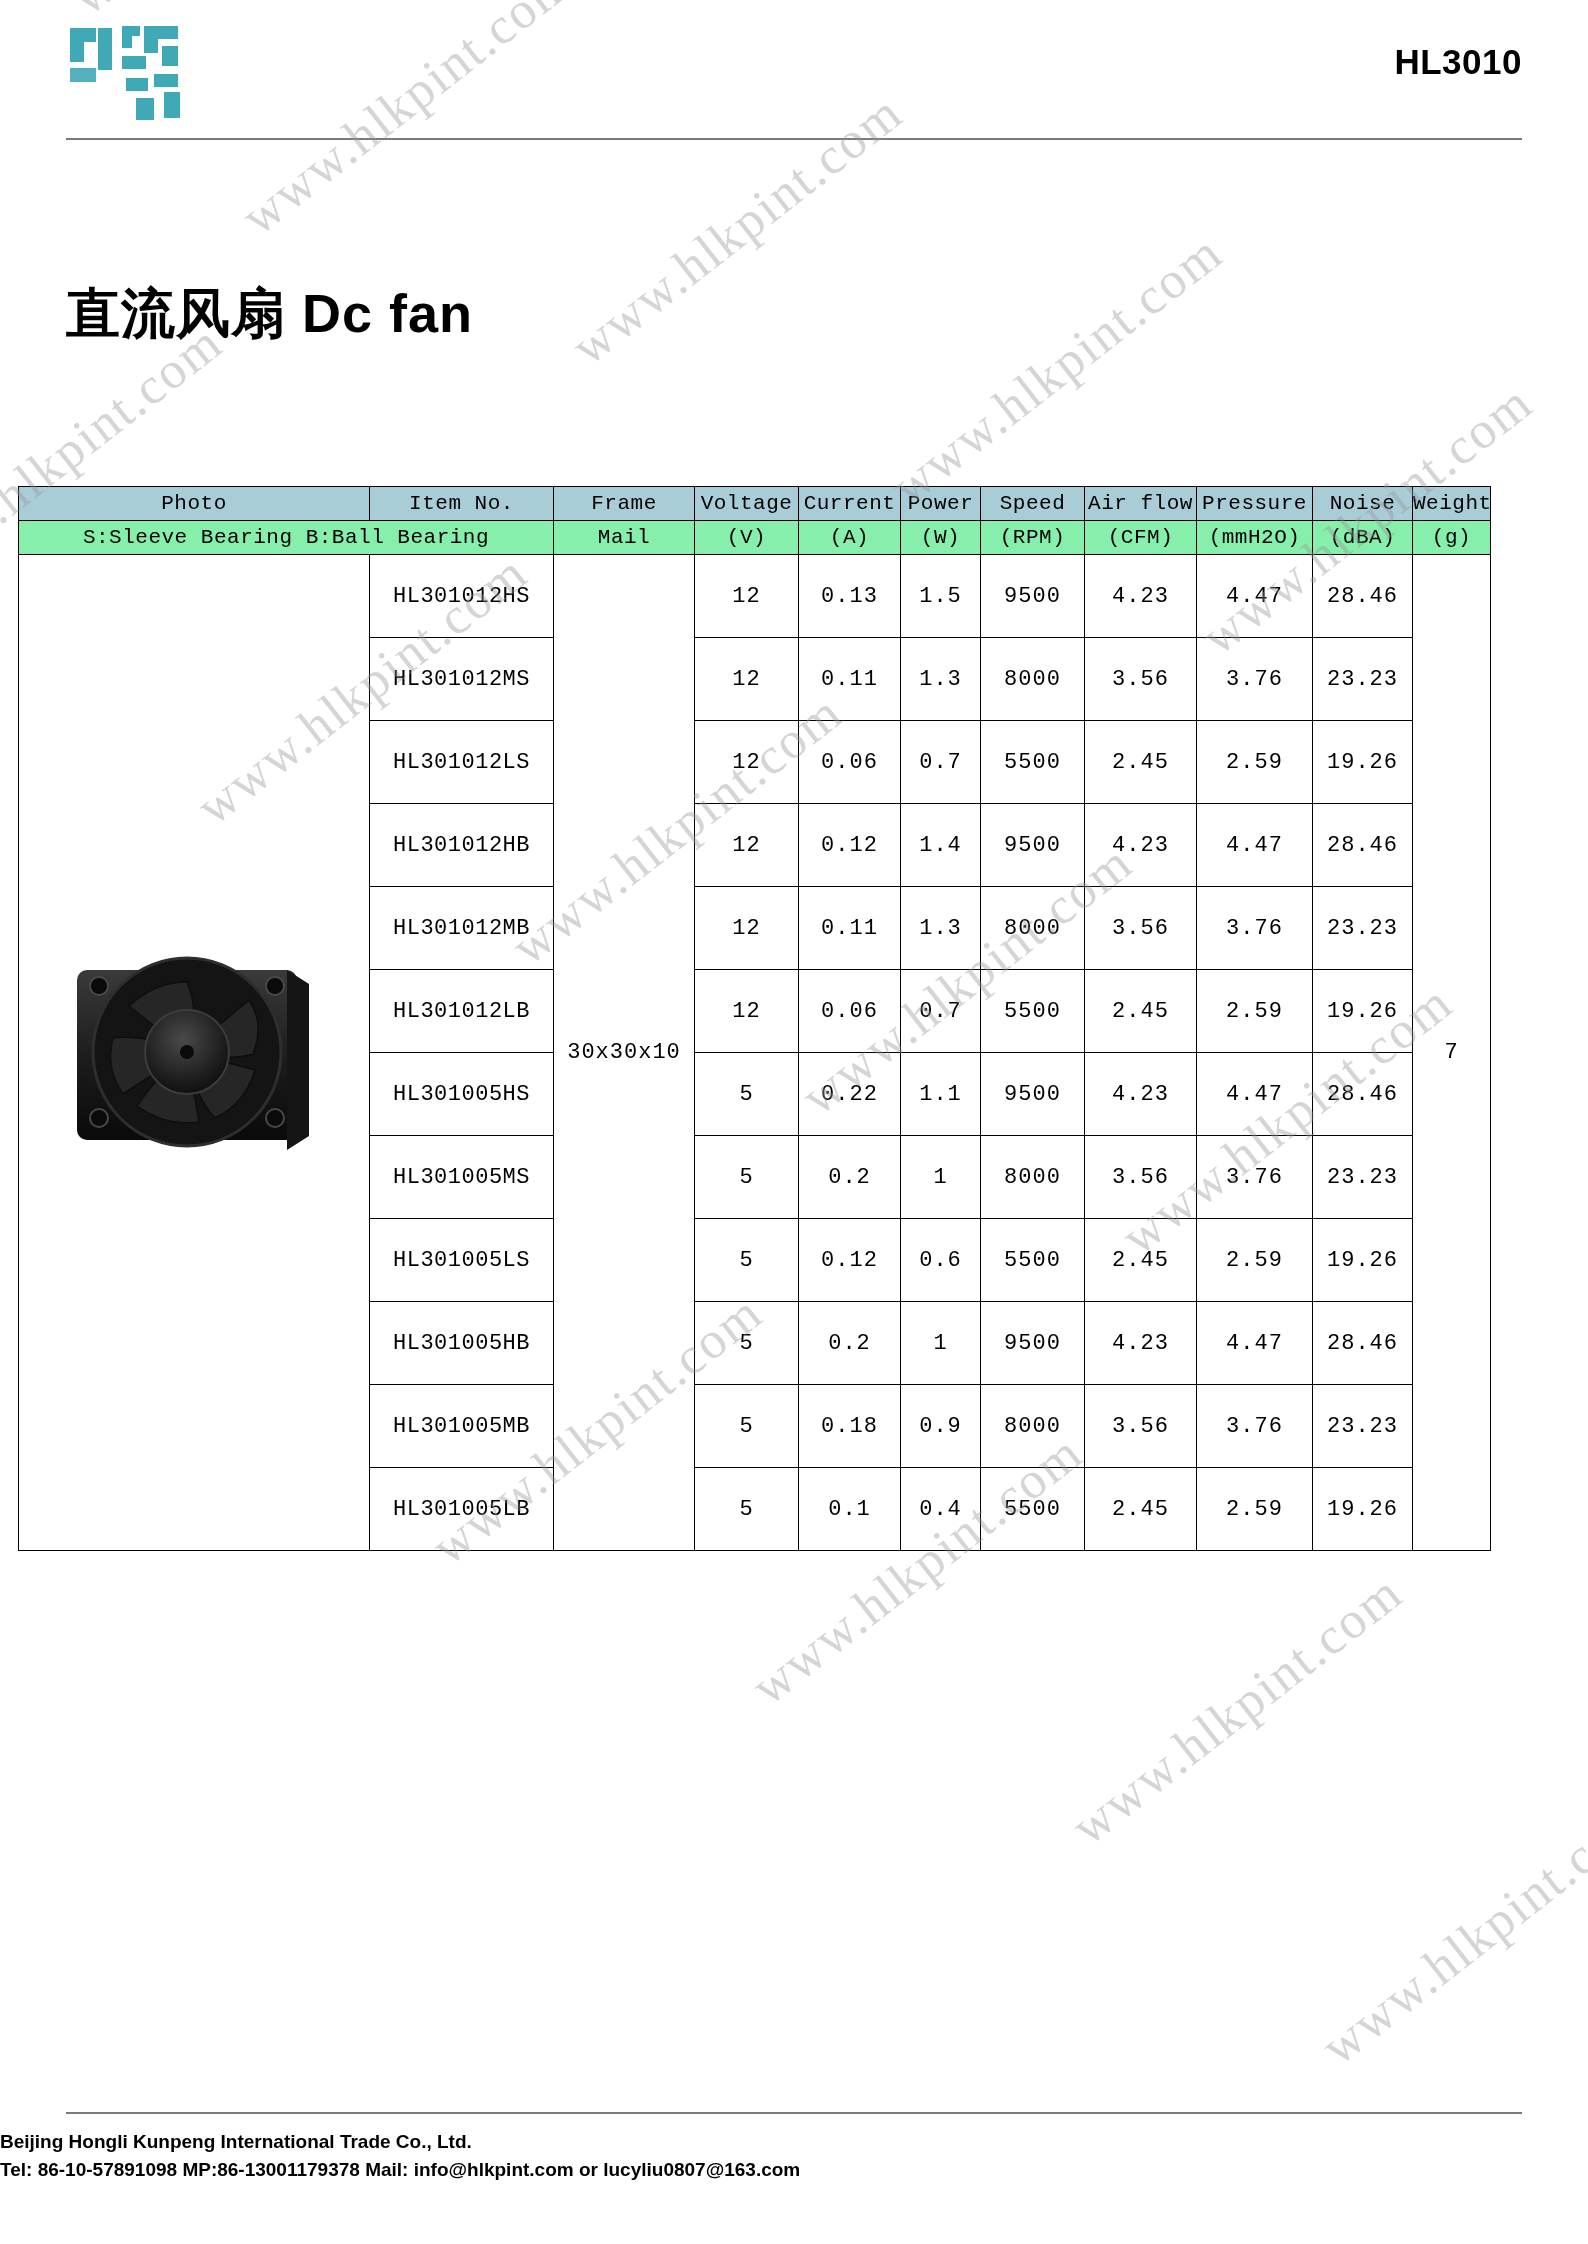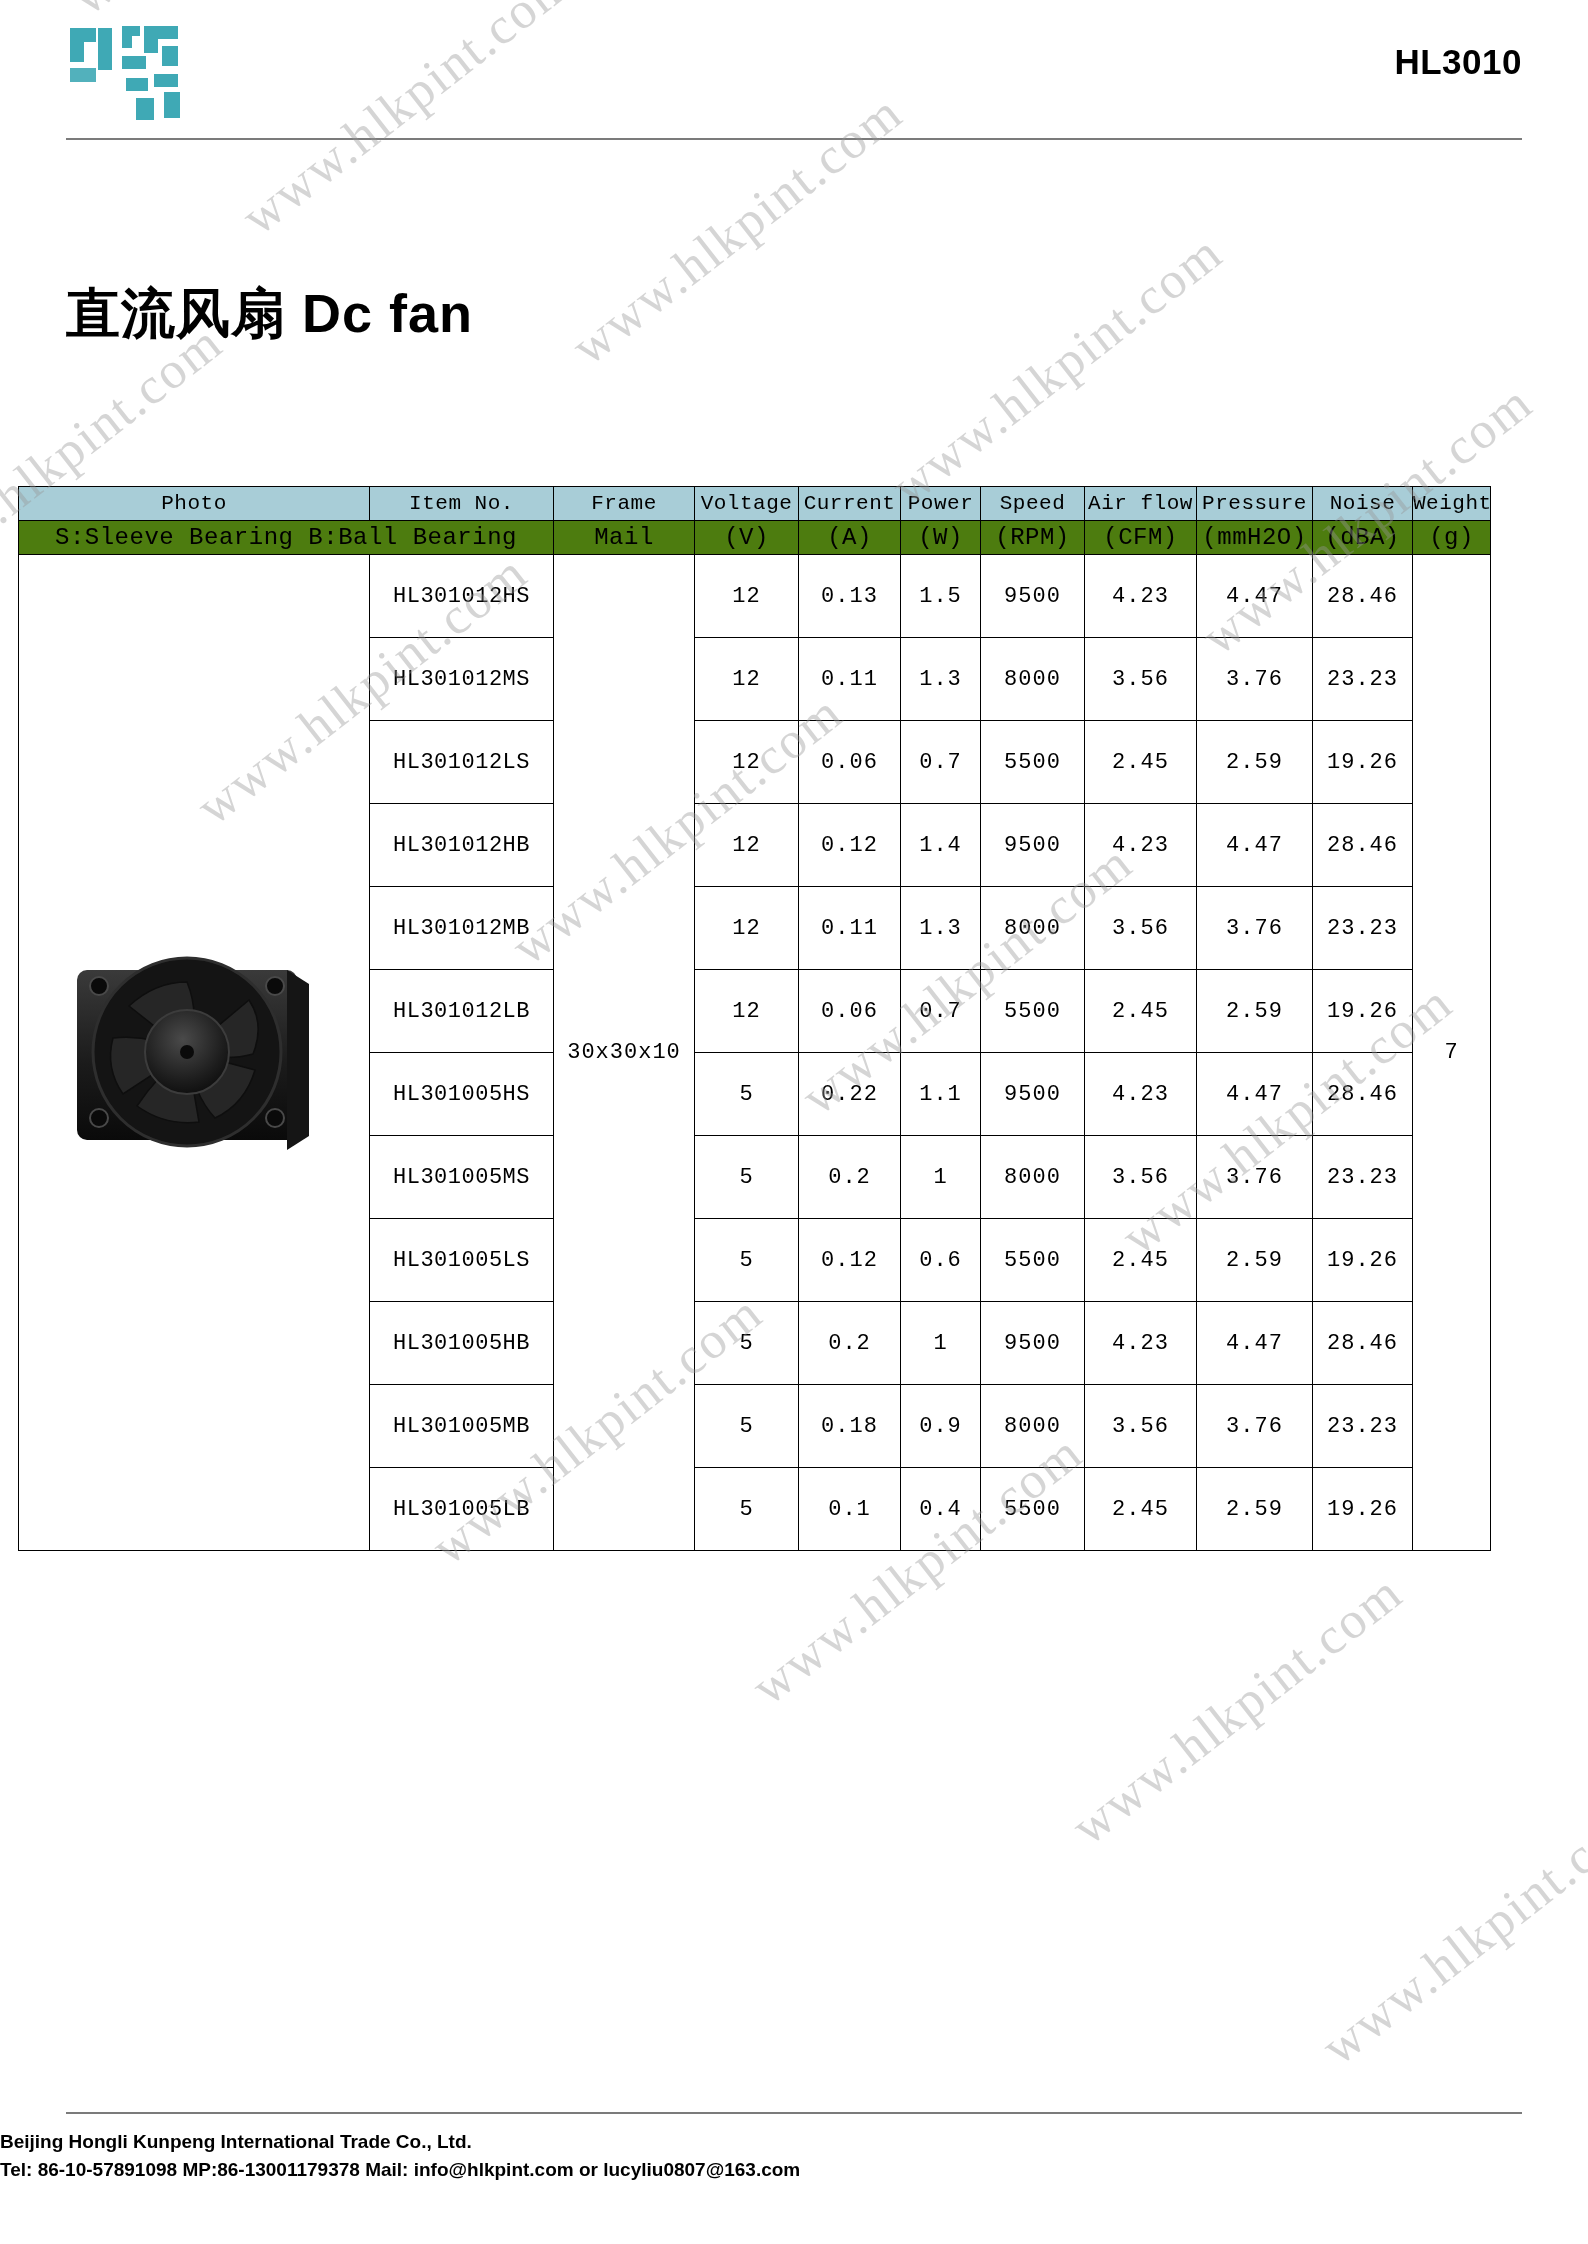--- a/index.html
+++ b/index.html
@@ -97,23 +97,23 @@
     padding: 0;
   }
   thead th {
     background: #a8cdd7;
     height: 33px;
     font-size: 21px;
     font-family: "Liberation Mono", monospace;
     letter-spacing: 0.5px;
   }
   thead tr.sub th {
-    background: #4d7c0f;
+    background: #86efac;
     height: 33px;
-    font-size: 24px;
+    font-size: 21px;
   }
   tbody td {
     height: 82px;
     font-size: 22px;
     letter-spacing: 1px;
   }
   td.photo-cell {
     position: relative;
     background: #fff;
     padding: 0;

